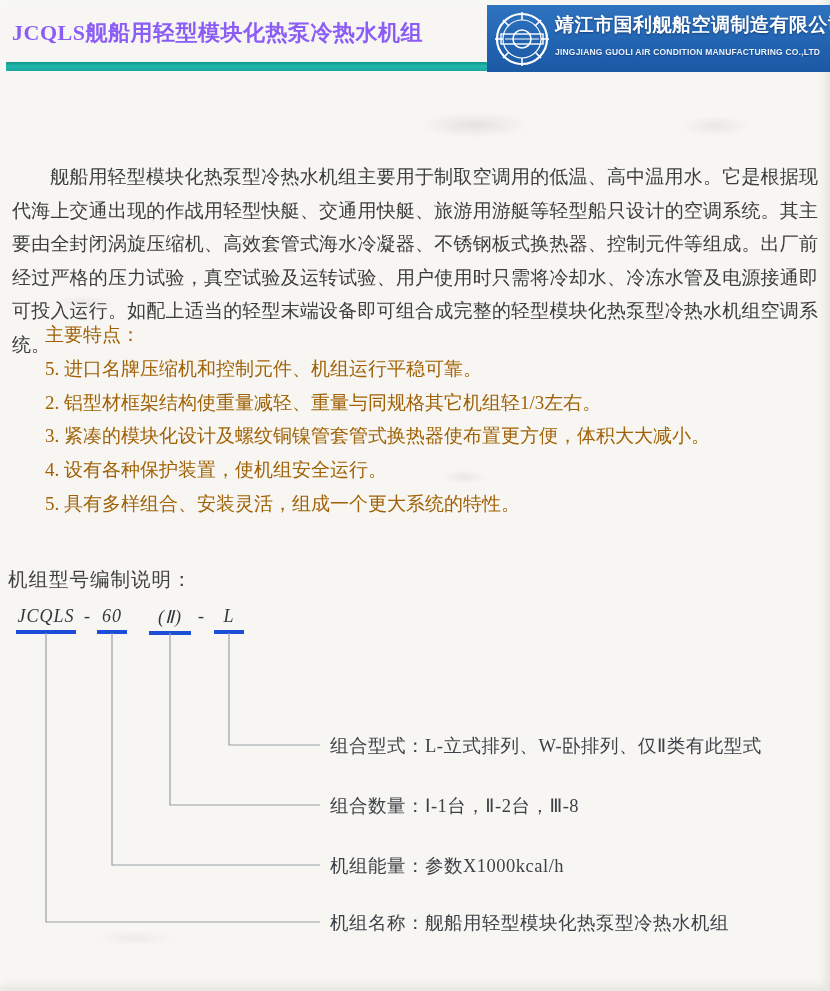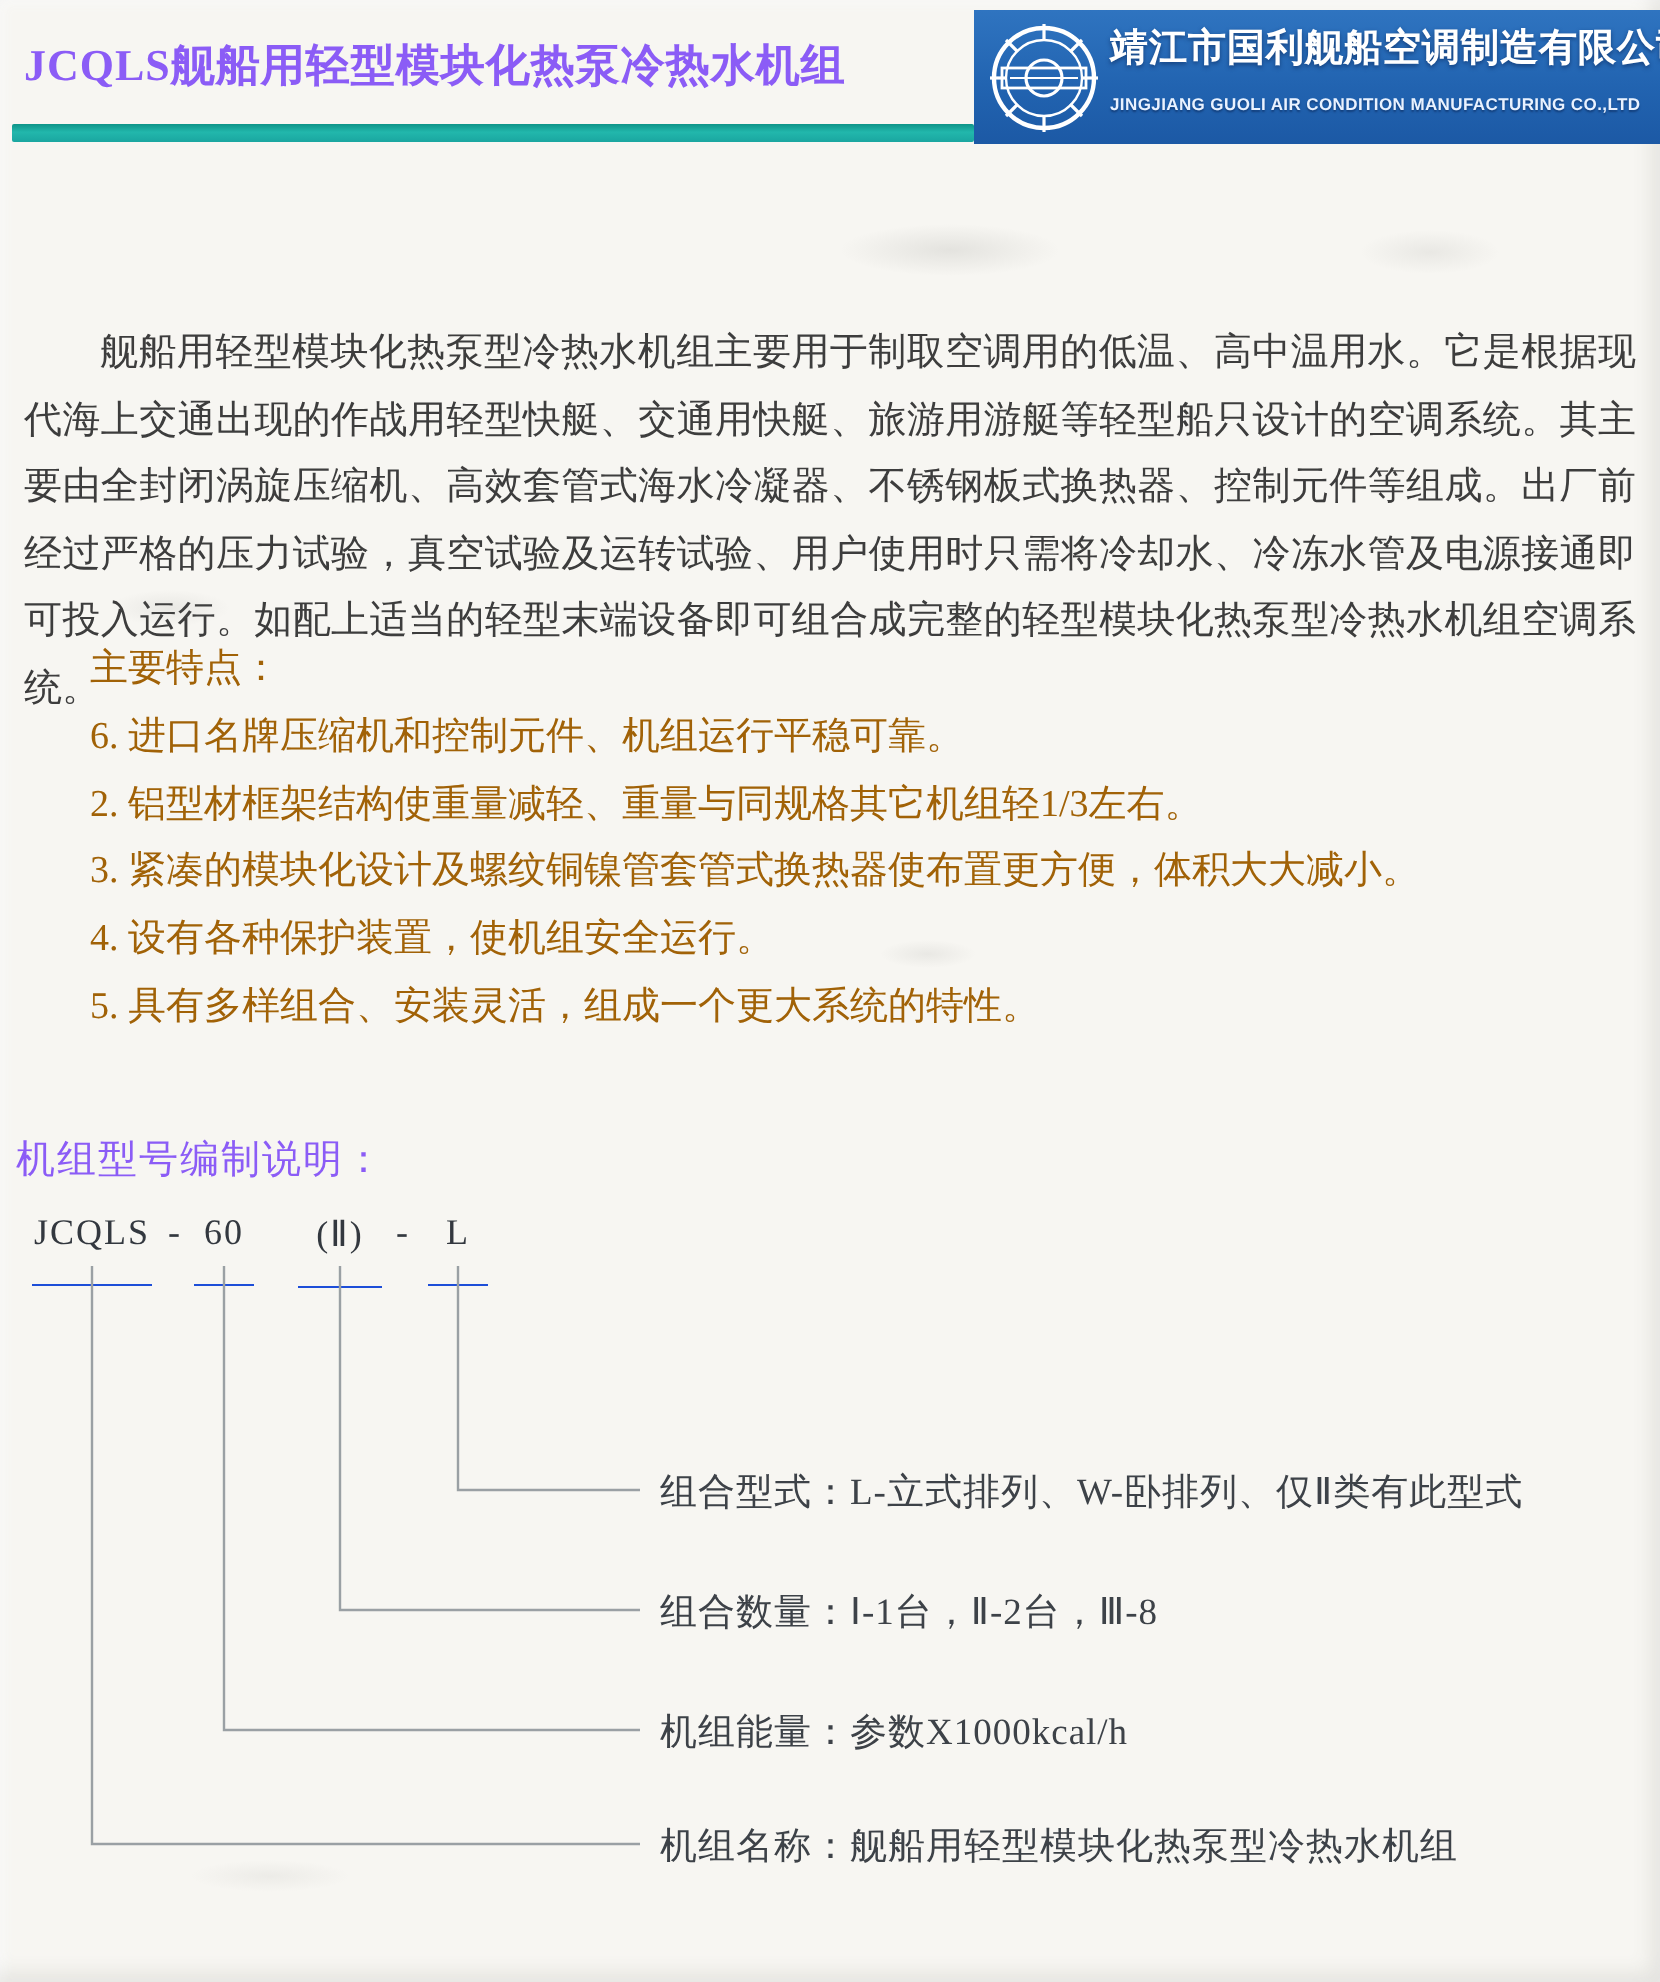--- a/index.html
+++ b/index.html
@@ -58,29 +58,29 @@
     text-indent:2em;color:#3d3d3d;
   }
   .features{
     position:absolute;left:45px;top:318px;width:770px;
     font-size:19px;line-height:33.8px;color:#a16207;
   }
   .features .item{white-space:nowrap;}
   
   .model-heading{
     position:absolute;left:8px;top:566px;
-    font-size:19.5px;color:#8b5cf6;letter-spacing:1px;white-space:nowrap;
+    font-size:19.5px;color:#404040;letter-spacing:1px;white-space:nowrap;
   }
   .model-line{
     position:absolute;left:0;top:606px;height:26px;width:400px;
     font-size:18px;color:#33383f;letter-spacing:1px;
   }
   .model-line .seg{
     position:absolute;top:0;text-align:center;
-    border-bottom:1px solid #1d4ed8;padding-bottom:15px;
+    border-bottom:4px solid #1d4ed8;padding-bottom:3px;font-style:italic;
   }
   .model-line .dash{position:absolute;top:0;}
   .seg-series{left:16px;width:60px;}
   .dash-1{left:84px;}
   .seg-capacity{left:97px;width:30px;}
   .seg-count{left:149px;width:42px;}
   .dash-2{left:198px;}
   .seg-type{left:214px;width:30px;}
   .diagram-svg{position:absolute;left:0;top:633px;width:830px;height:310px;}
   .diagram-label{
@@ -128,21 +128,21 @@
     <div class="band-text">
       <div class="company-cn">靖江市国利舰船空调制造有限公司</div>
       <div class="company-en">JINGJIANG GUOLI AIR CONDITION MANUFACTURING CO.,LTD</div>
     </div>
   </div>
 
   <div class="intro">舰船用轻型模块化热泵型冷热水机组主要用于制取空调用的低温、高中温用水。它是根据现代海上交通出现的作战用轻型快艇、交通用快艇、旅游用游艇等轻型船只设计的空调系统。其主要由全封闭涡旋压缩机、高效套管式海水冷凝器、不锈钢板式换热器、控制元件等组成。出厂前经过严格的压力试验，真空试验及运转试验、用户使用时只需将冷却水、冷冻水管及电源接通即可投入运行。如配上适当的轻型末端设备即可组合成完整的轻型模块化热泵型冷热水机组空调系统。</div>
 
   <div class="features">
     <div class="item">主要特点：</div>
-    <div class="item">6. 进口名牌压缩机和控制元件、机组运行平稳可靠。</div>
+    <div class="item">5. 进口名牌压缩机和控制元件、机组运行平稳可靠。</div>
     <div class="item">2. 铝型材框架结构使重量减轻、重量与同规格其它机组轻1/3左右。</div>
     <div class="item">3. 紧凑的模块化设计及螺纹铜镍管套管式换热器使布置更方便，体积大大减小。</div>
     <div class="item">4. 设有各种保护装置，使机组安全运行。</div>
     <div class="item">5. 具有多样组合、安装灵活，组成一个更大系统的特性。</div>
   </div>
 
   <div class="model-heading">机组型号编制说明：</div>
 
   <div class="model-line">
     <span class="seg seg-series">JCQLS</span>

